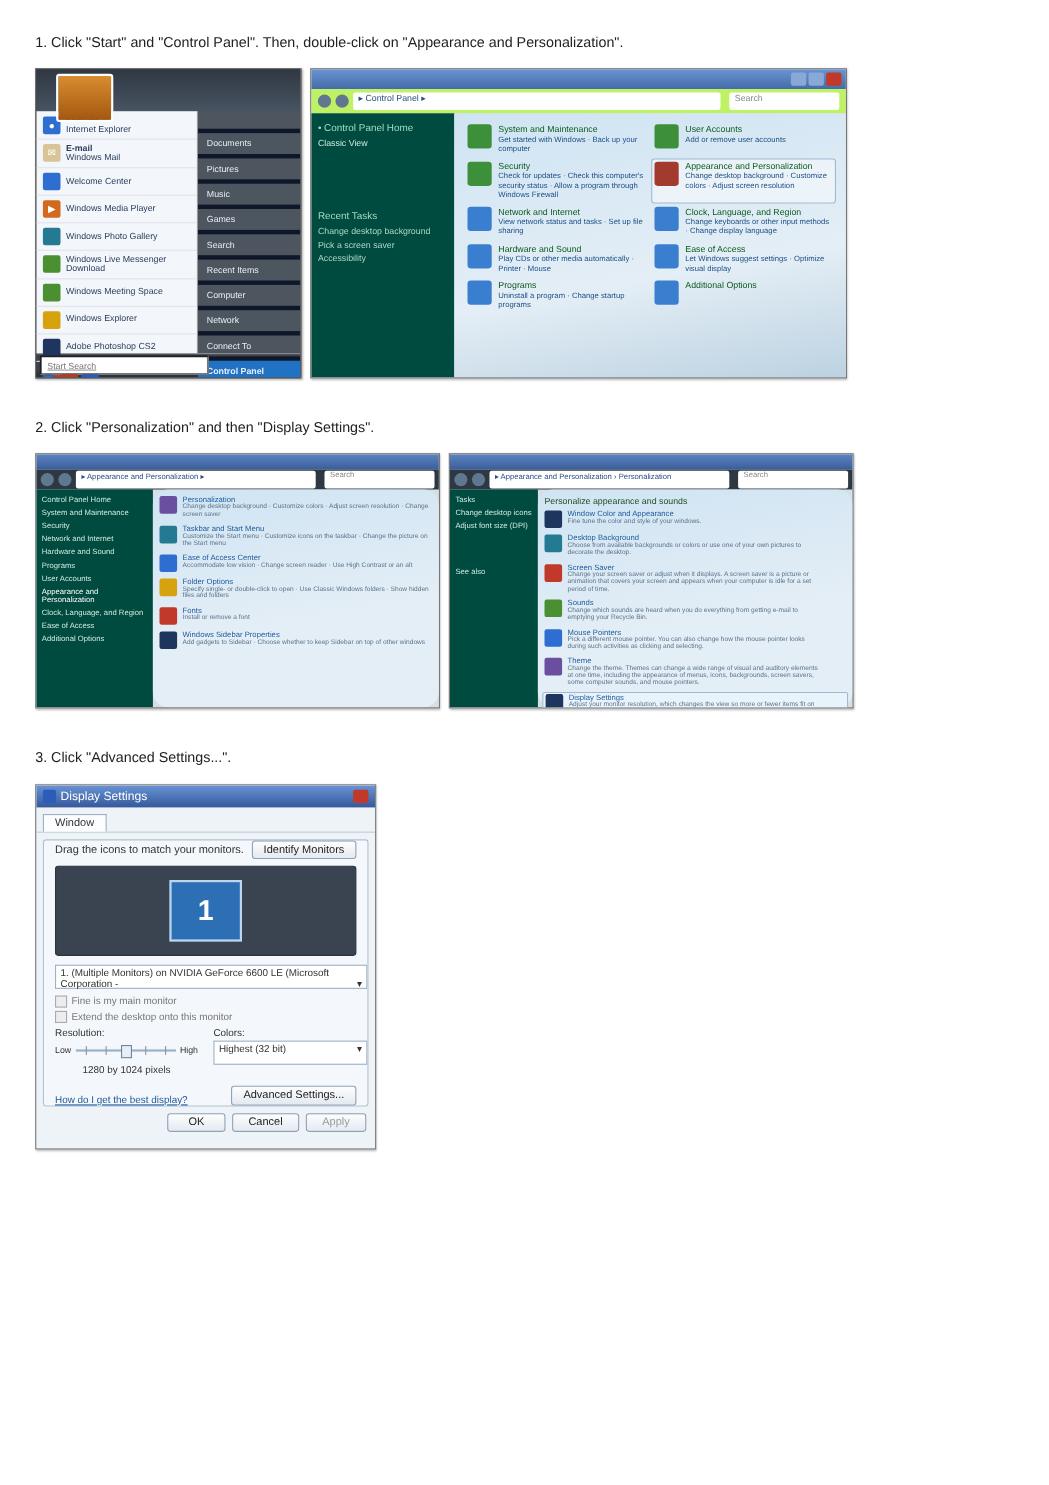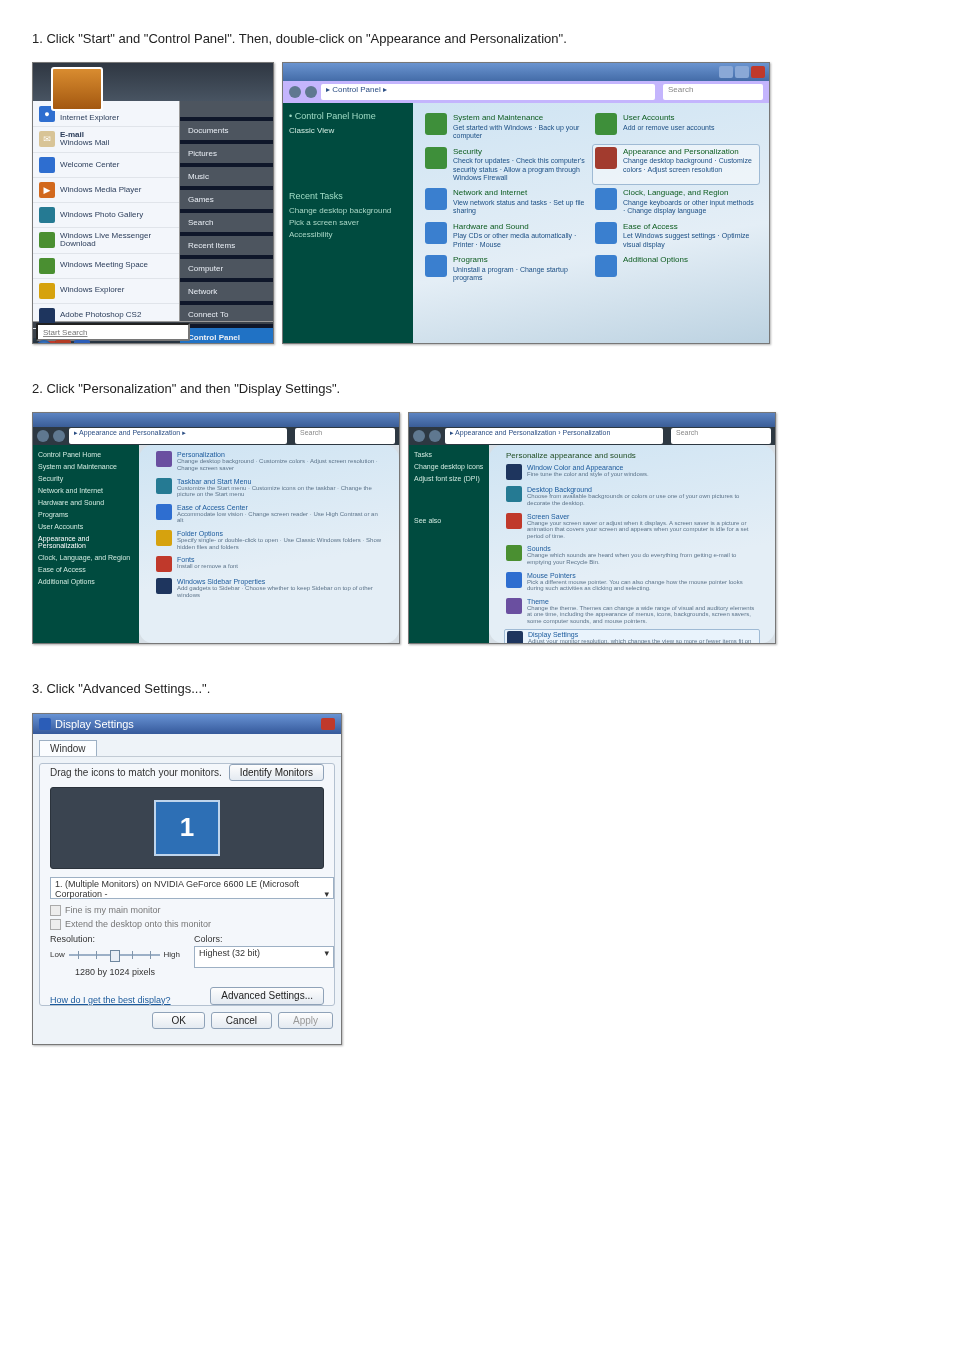--- a/index.html
+++ b/index.html
@@ -97,21 +97,21 @@
   .cp-title{
     height:18px;
     background:linear-gradient(#6a94d0,#446ca8);
     display:flex;align-items:center;
     padding:0 4px;color:#fff;
   }
   .cp-title .spacer{flex:1}
   .win-btn{width:14px;height:12px;margin-left:2px;background:#8aa8d6;border-radius:2px}
   .win-close{background:#c0392b}
   .cp-crumb{
-    height:22px;background:#c4b5fd;display:flex;align-items:center;color:#cbd5e2;
+    height:22px;background:#bef264;display:flex;align-items:center;color:#cbd5e2;
     font-size:9px;padding:0 6px;
   }
   .cp-nav{width:12px;height:12px;border-radius:6px;background:#5f7890;margin-right:4px}
   .crumb-box{flex:1;height:14px;background:#fff;color:#2a4d83;border-radius:2px;padding:1px 5px;font-size:8px}
   .search-box{width:90px;height:14px;background:#fff;margin-left:8px;border-radius:2px;padding:1px 5px;color:#888;font-size:8px}
   .cp-body{display:flex;height:calc(100% - 40px)}
   .cp-side{
     width:118px;background:#004b3f;padding:8px 6px;color:#fff;
   }
   .cp-side-head{font-size:9px;color:#9fdcc5;margin-bottom:5px}
@@ -139,21 +139,21 @@
   .pst{height:14px;background:linear-gradient(#5c84c2,#3a5d97)}
   .ps-crumb{height:18px;background:#2d3842;display:flex;align-items:center;padding:0 4px}
   .ps-body{display:flex;height:calc(100% - 32px)}
   .ps-side{width:96px;background:#004b3f;padding:6px 5px;color:#bfe0d2;font-size:7px}
   .ps-side .it{margin-bottom:5px;color:#cfe9df}
   .ps-side .it-active{color:#fff}
   .ps-side-sep{height:30px}
   .ps-main{
     flex:1;
     background:linear-gradient(170deg,#cfe4f3 0%,#e4eef6 60%);
-    padding:6px 17px;font-size:7px;color:#22496f;border-radius:14px;
+    padding:6px 6px;font-size:7px;color:#22496f;border-radius:14px;
   }
   .ps-item{display:flex;gap:5px;margin-bottom:6px}
   .ps-ico{width:16px;height:16px;border-radius:2px;flex:0 0 16px}
   .ps-txt .ttl{color:#1b5a9c;font-size:7px}
   .ps-txt .sub{font-size:6px;color:#5d748a;line-height:1.1;max-width:230px}
   .ps-hover{background:#e9f3fc;border:1px solid #9fbad4;border-radius:2px;margin:-2px;padding:1px 2px}
 
   .ds-panel{
     width:308px;height:330px;
     background:#eef3f8;

